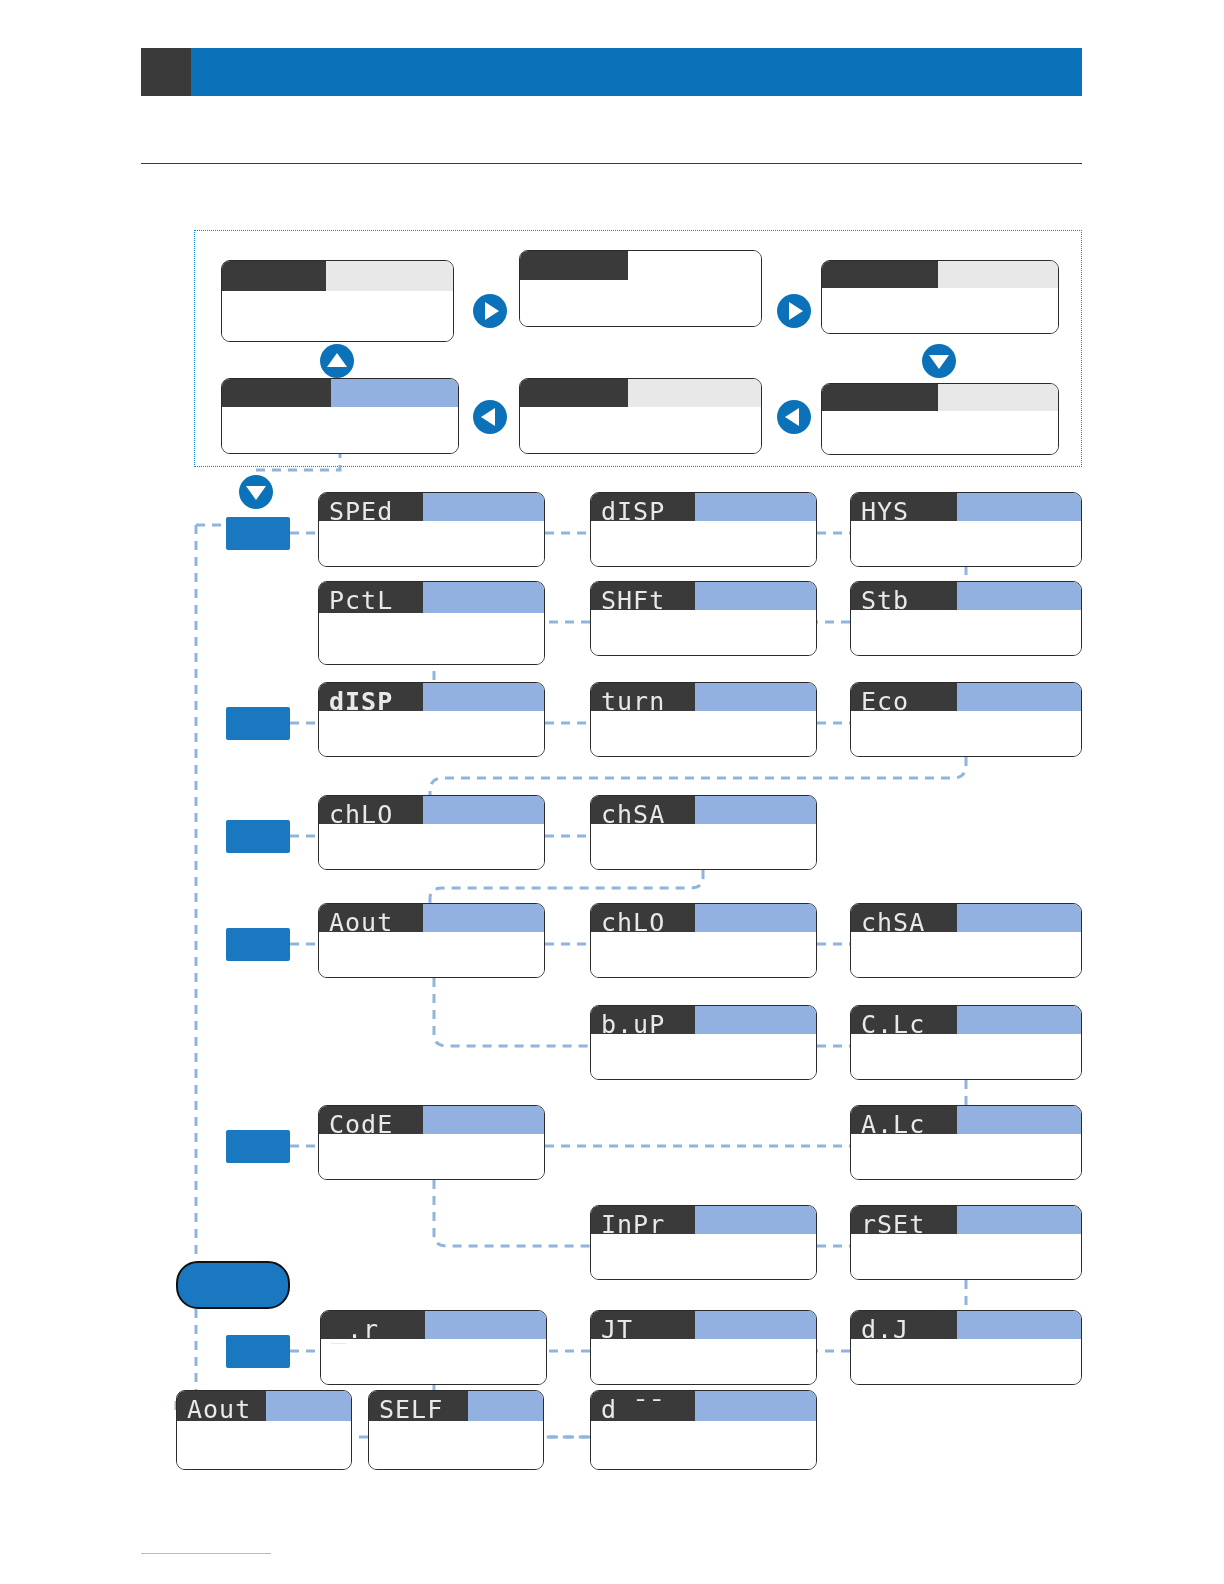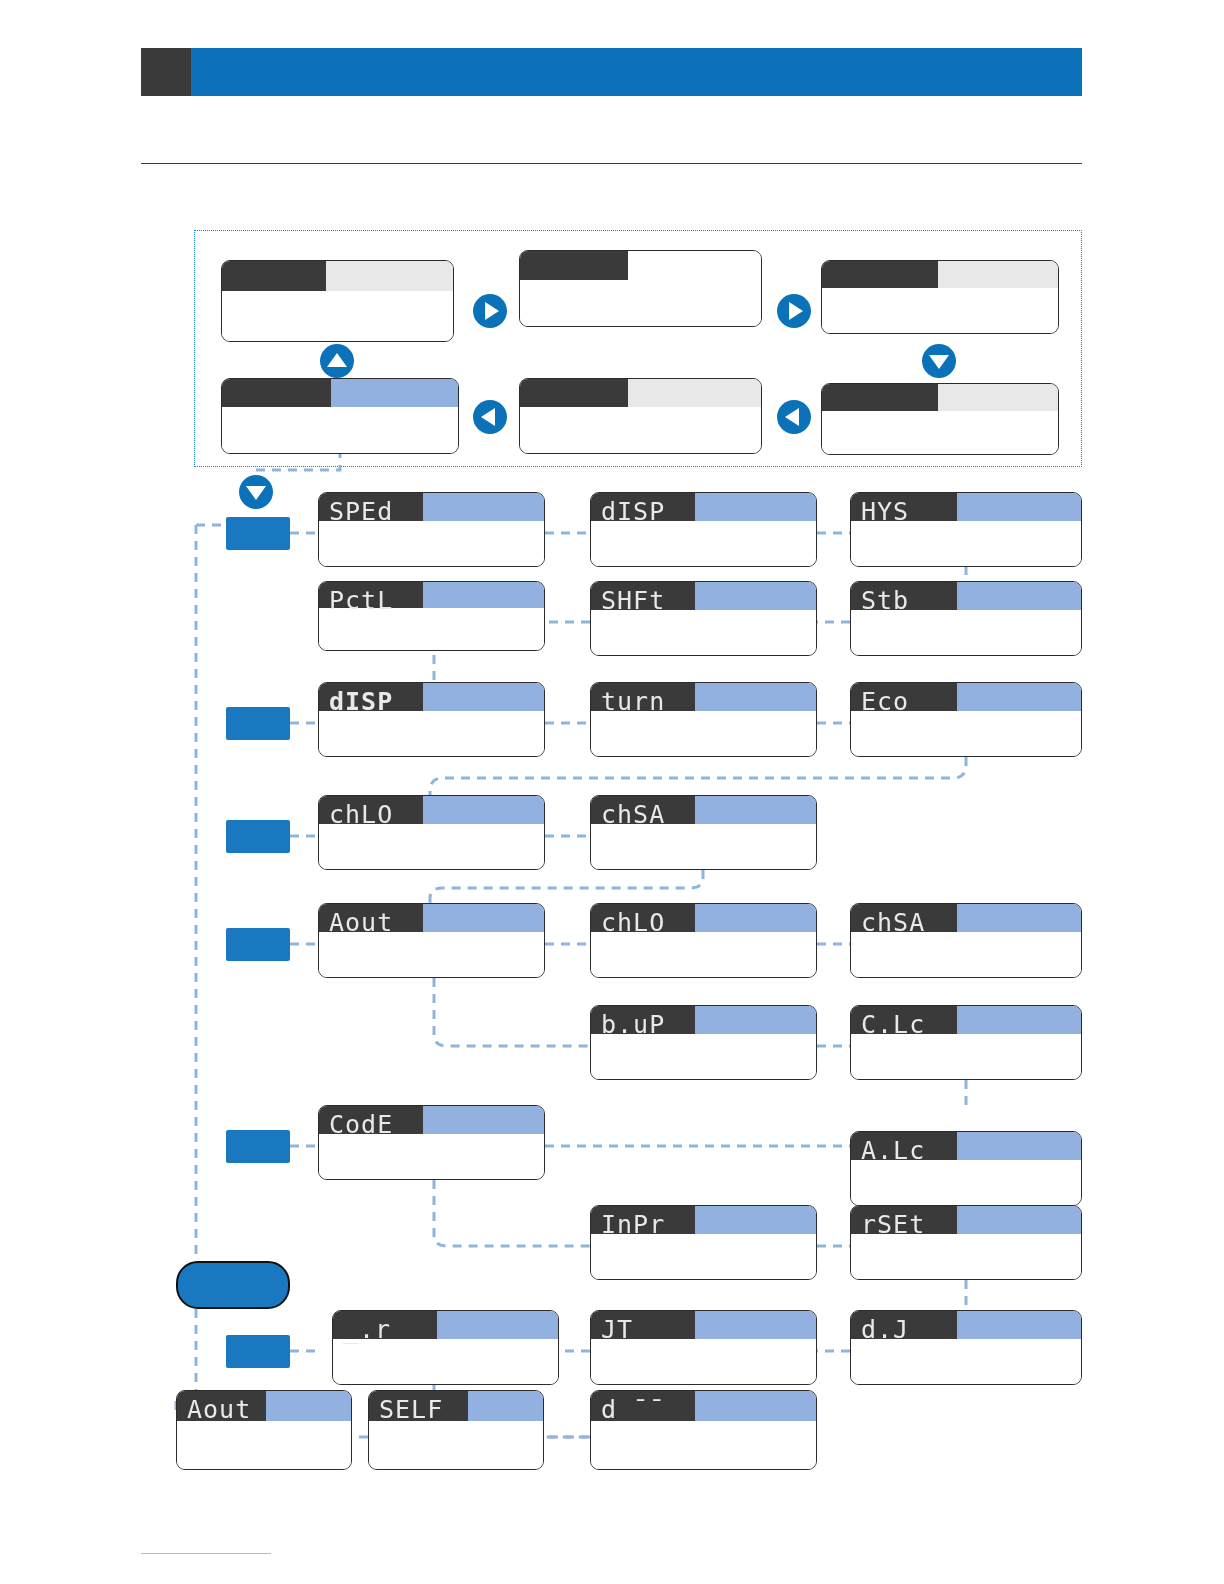--- a/index.html
+++ b/index.html
@@ -288,21 +288,21 @@
   </div>
   <div class="disp" style="left:850px;top:492px;width:232px;height:75px;">
     <div class="top">
         <div class="tl" style="width:46%"></div>
         <div class="tr tr-blue" style="width:54%"></div>
       </div>
       <div class="bot"></div>
     <div class="code">HYS</div>
   </div>
 
-  <div class="disp" style="left:318px;top:581px;width:227px;height:70px;">
+  <div class="disp" style="left:318px;top:581px;width:227px;height:84px;">
     <div class="top">
         <div class="tl" style="width:46%"></div>
         <div class="tr tr-blue" style="width:54%"></div>
       </div>
       <div class="bot"></div>
     <div class="code">PctL</div>
   </div>
   <div class="disp" style="left:850px;top:581px;width:232px;height:75px;">
     <div class="top">
         <div class="tl" style="width:46%"></div>
@@ -405,21 +405,21 @@
   </div>
 
   <div class="disp" style="left:318px;top:1105px;width:227px;height:75px;">
     <div class="top">
         <div class="tl" style="width:46%"></div>
         <div class="tr tr-blue" style="width:54%"></div>
       </div>
       <div class="bot"></div>
     <div class="code">CodE</div>
   </div>
-  <div class="disp" style="left:850px;top:1105px;width:232px;height:75px;margin-top:26px;">
+  <div class="disp" style="left:850px;top:1105px;width:232px;height:75px;">
     <div class="top">
         <div class="tl" style="width:46%"></div>
         <div class="tr tr-blue" style="width:54%"></div>
       </div>
       <div class="bot"></div>
     <div class="code">A.Lc</div>
   </div>
 
   <div class="disp" style="left:590px;top:1205px;width:227px;height:75px;">
     <div class="top">
@@ -431,21 +431,21 @@
   </div>
   <div class="disp" style="left:850px;top:1205px;width:232px;height:75px;">
     <div class="top">
         <div class="tl" style="width:46%"></div>
         <div class="tr tr-blue" style="width:54%"></div>
       </div>
       <div class="bot"></div>
     <div class="code">rSEt</div>
   </div>
 
-  <div class="disp" style="left:332px;top:1310px;width:227px;height:75px;">
+  <div class="disp" style="left:320px;top:1310px;width:227px;height:75px;">
     <div class="top">
         <div class="tl" style="width:46%"></div>
         <div class="tr tr-blue" style="width:54%"></div>
       </div>
       <div class="bot"></div>
     <div class="code">_.r</div>
   </div>
   <div class="disp" style="left:590px;top:1310px;width:227px;height:75px;">
     <div class="top">
         <div class="tl" style="width:46%"></div>

